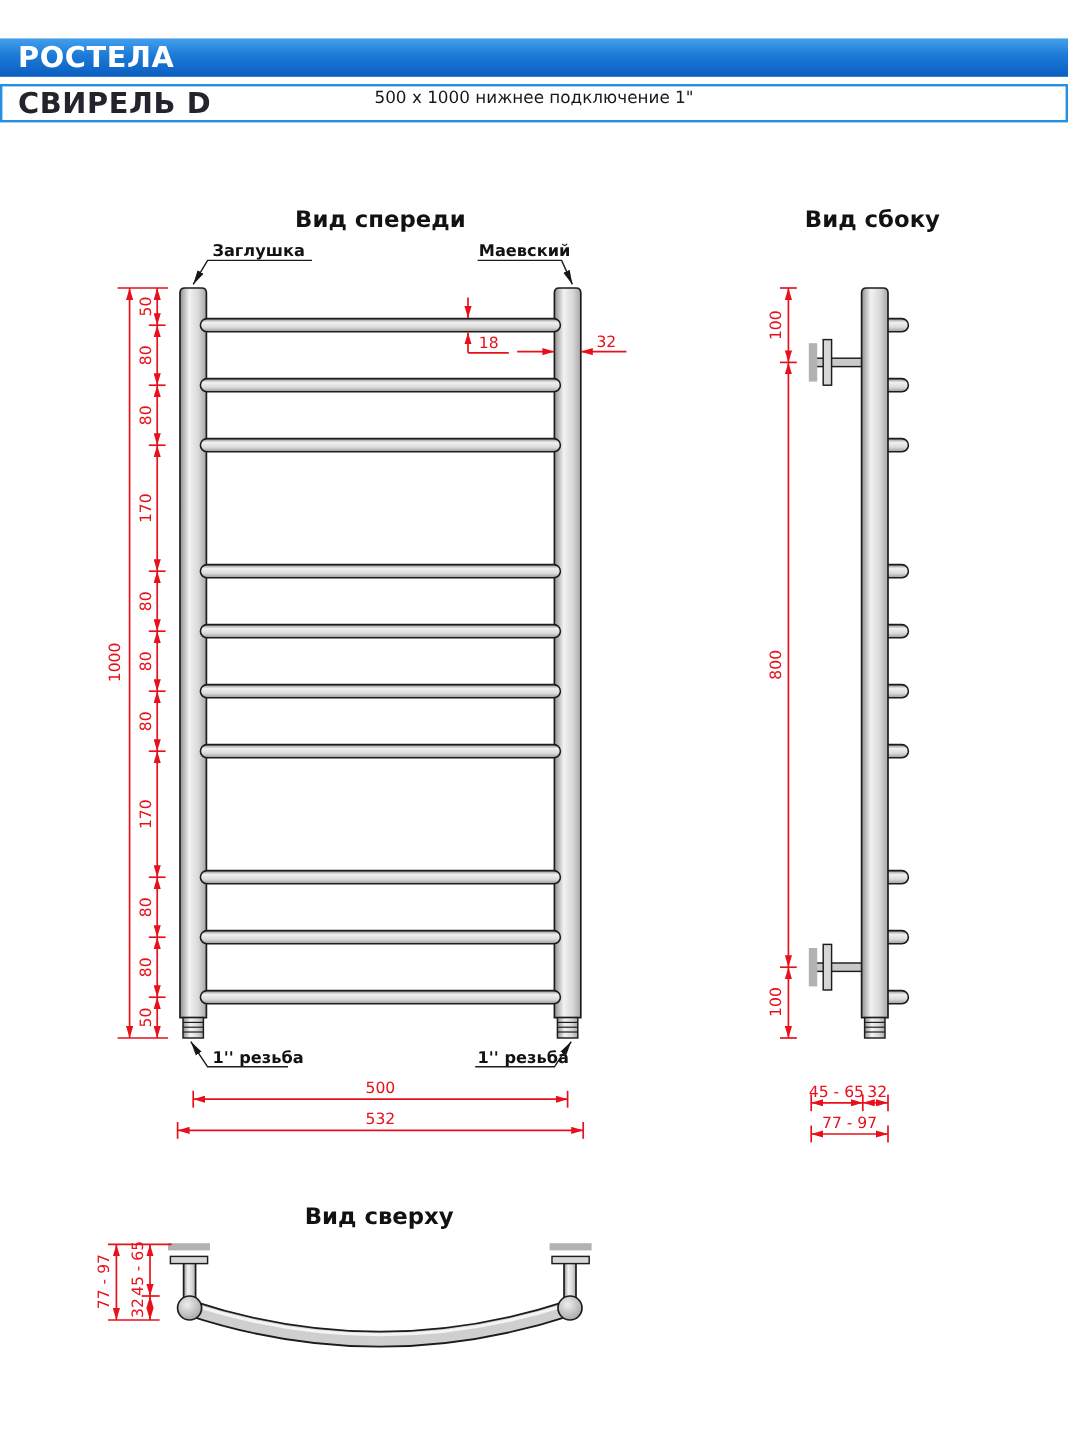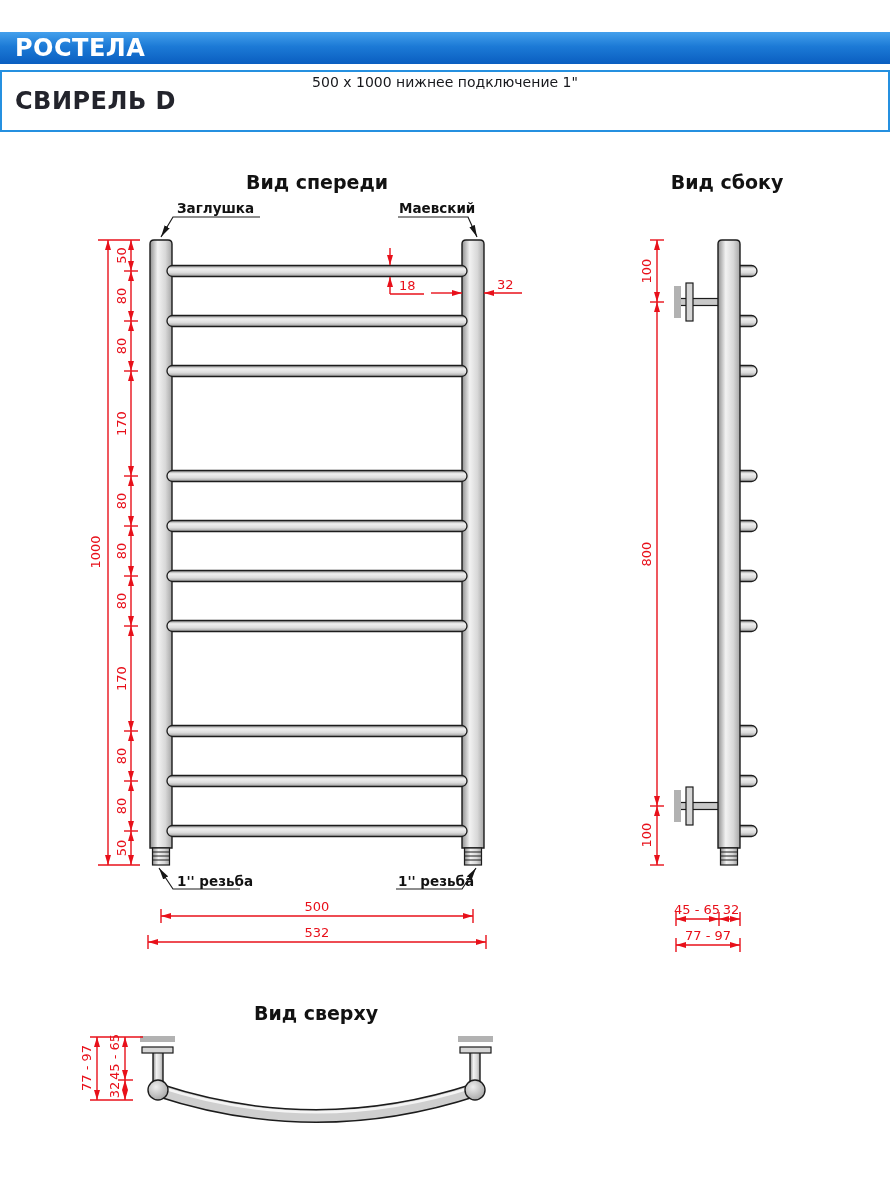--- a/index.html
+++ b/index.html
@@ -9,21 +9,21 @@
     overflow:hidden;
   }
   .hdr-row{position:absolute;top:32px;left:0;width:890px;display:flex;justify-content:center;gap:6px;flex-direction:column;}
   .brand-box{
     background:linear-gradient(180deg,#44a0ec 0%,#1c7ad6 45%,#0a5ec0 100%);
     color:#ffffff;font-size:24px;font-weight:bold;line-height:30px;
     padding:1px 15px;letter-spacing:0.5px;
   }
   .model-box{
     background:#ffffff;border:2px solid #2590e0;color:#23242c;
-    font-size:24px;font-weight:bold;line-height:28px;padding:15px 13px;letter-spacing:0.5px;
+    font-size:24px;font-weight:bold;line-height:28px;padding:0 13px;letter-spacing:0.5px;
   }
   .subtitle{position:absolute;top:74px;left:0;width:890px;text-align:center;
     font-size:14px;color:#17181c;}
   svg{position:absolute;top:0;left:0;}
   .tube{fill:url(#gtube);stroke:#1c1c1c;stroke-width:1.4;}
   .rung{fill:url(#grung);stroke:#1c1c1c;stroke-width:1.3;}
   .thr{fill:url(#gtube);stroke:#1c1c1c;stroke-width:1.2;}
   .thrl{stroke:#1c1c1c;stroke-width:1;}
   .dim{stroke:#e8101a;stroke-width:1.4;fill:none;}
   .dimtxt{fill:#e8101a;font-size:13px;}

